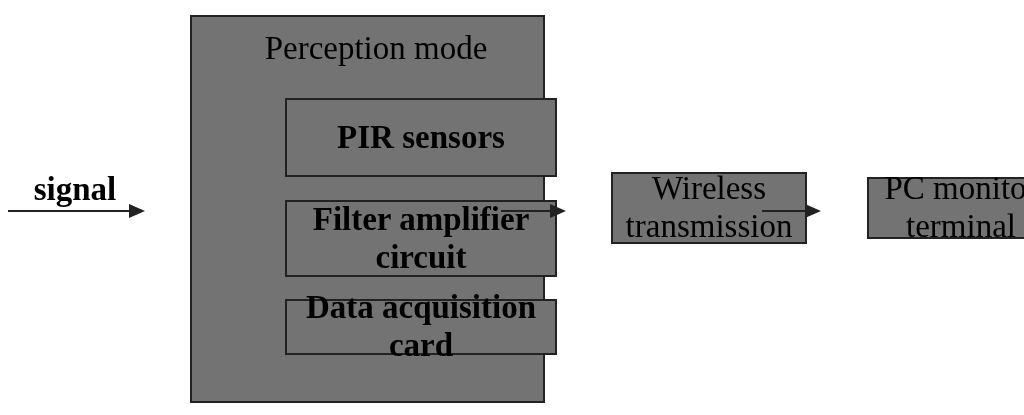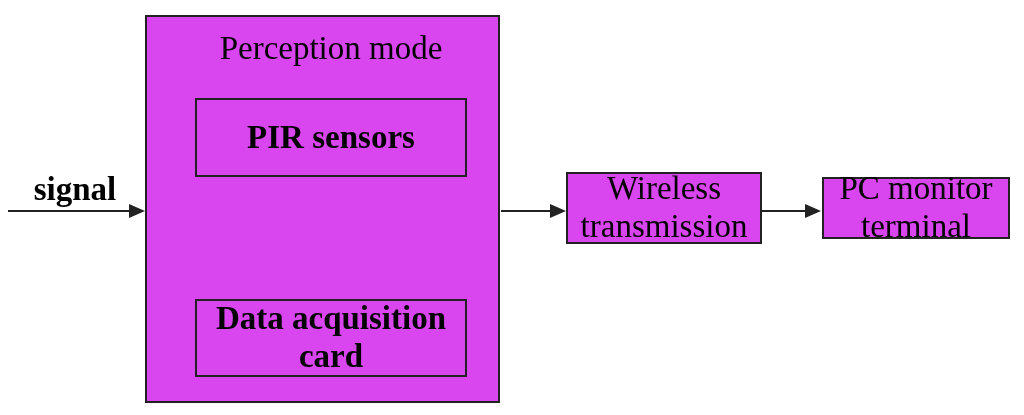--- a/index.html
+++ b/index.html
@@ -18,25 +18,26 @@
   }
   .txt {
     font-size: 33px;
     line-height: 1.15;
     text-align: center;
     color: #000000;
   }
   .box {
     position: absolute;
     border: 2px solid #222222;
-    background: #d946ef;
+    background: #737373;
     box-sizing: border-box;
     display: flex;
     align-items: center;
     justify-content: center;
+    margin-left: 45px;
   }
   .big-box {
     left: 145px;
     top: 15px;
     width: 355px;
     height: 388px;
     display: block;
   }
   .big-box-title {
     position: absolute;
@@ -44,21 +45,21 @@
     top: 13px;
     width: 272px;
   }
   .inner-box {
     left: 48px;
     width: 272px;
     font-weight: bold;
   }
   .inner-box.b0 { top: 81px;  height: 79px; }
   .inner-box.b1 { top: 183px; height: 77px; }
-  .inner-box.b2 { top: 282px; height: 78px; }
+  .inner-box.b2 { top: 282px; height: 56px; }
   .node-wireless {
     left: 566px;
     top: 172px;
     width: 196px;
     height: 72px;
   }
   .node-pc {
     left: 822px;
     top: 177px;
     width: 188px;
@@ -103,20 +104,23 @@
   <div class="arrow-line a1-line"></div>
   <div class="arrow-head a1-head"></div>
 
   <div class="box big-box">
     <div class="txt big-box-title">Perception mode</div>
 
     <div class="box inner-box b0">
       <div class="txt">PIR sensors</div>
     </div>
 
+    <div class="box inner-box b1">
+      <div class="txt">Filter amplifier circuit</div>
+    </div>
 
     <div class="box inner-box b2">
       <div class="txt">Data acquisition card</div>
     </div>
   </div>
 
   <div class="arrow-line a2-line"></div>
   <div class="arrow-head a2-head"></div>
 
   <div class="box node-wireless">

